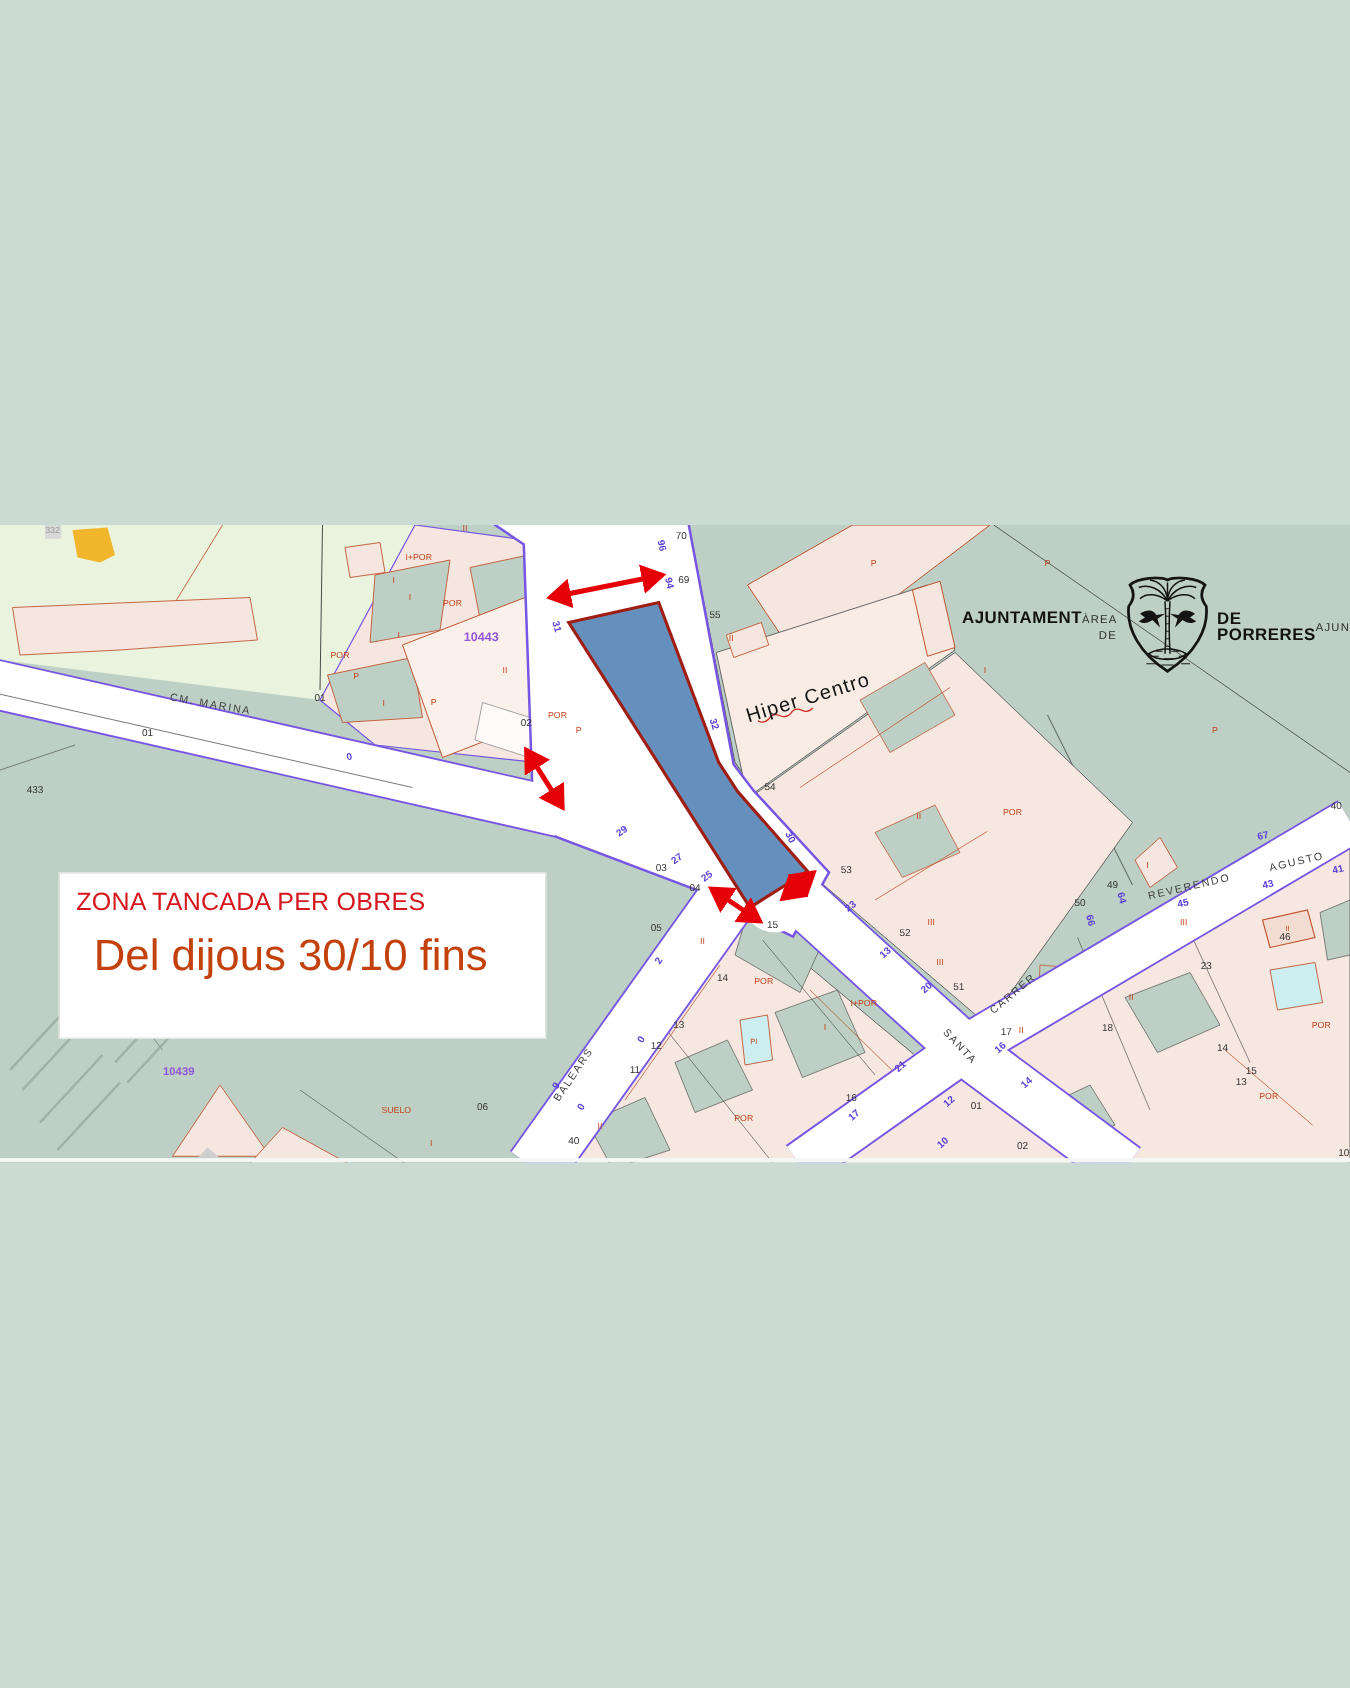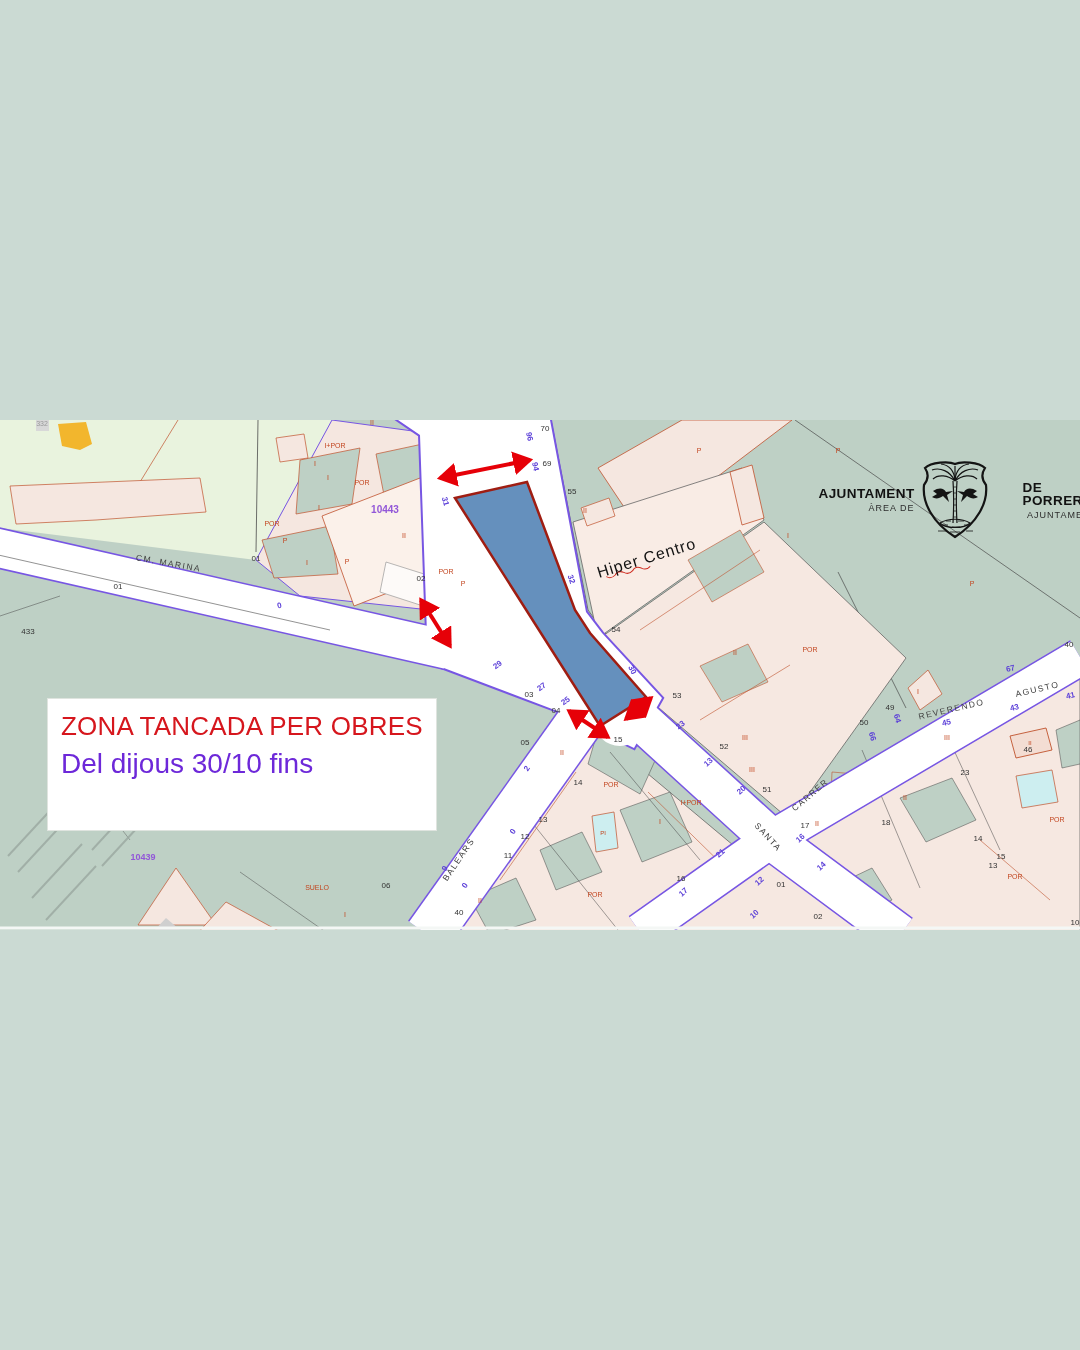--- a/index.html
+++ b/index.html
@@ -3,25 +3,25 @@
 <meta charset="utf-8">
 <style>
   html,body{margin:0;padding:0;}
   body{font-family:"Liberation Sans",sans-serif;}
   .page{position:relative;width:1080px;height:1350px;background:#cbdad3;overflow:hidden;}
   .map-strip{position:absolute;top:420px;left:0;width:1080px;height:510px;}
   .map-strip svg{display:block;}
   svg text{font-family:"Liberation Sans",sans-serif;}
   .notice{position:absolute;left:47px;top:698px;width:390px;height:133px;background:#ffffff;
           border:1px solid #dfe4df;box-sizing:border-box;padding:12px 0 0 13px;z-index:5;}
-  .notice .t1{font-size:26px;color:#d6161d;letter-spacing:.2px;margin:0 0 5px 0;white-space:nowrap;}
-  .notice .t2{font-size:28px;color:#6d28d9;margin:0;line-height:34px;white-space:nowrap;}
+  .notice .t1{font-size:20px;color:#d6161d;letter-spacing:.2px;margin:0 0 5px 0;white-space:nowrap;}
+  .notice .t2{font-size:35px;color:#c2410c;margin:14px;line-height:34px;white-space:nowrap;}
   .logo{position:absolute;left:818px;top:455px;width:256px;height:92px;display:flex;
         align-items:center;justify-content:center;gap:5px;z-index:4;color:#121212;}
-  .logo .col{display:flex;flex-direction:column;line-height:13px;margin-left:28px;}
+  .logo .col{display:flex;flex-direction:row;line-height:13px;}
   .logo .col.l{text-align:right;}
   .logo .col.r{text-align:left;align-items:center;}
   .logo .big{font-size:13.5px;font-weight:bold;letter-spacing:.4px;}
   .logo .small{font-size:9px;letter-spacing:1px;color:#2c2c2c;margin-top:2px;}
   .shield{flex:0 0 auto;}
 </style>
 </head>
 <body>
 
 <div class="page">

